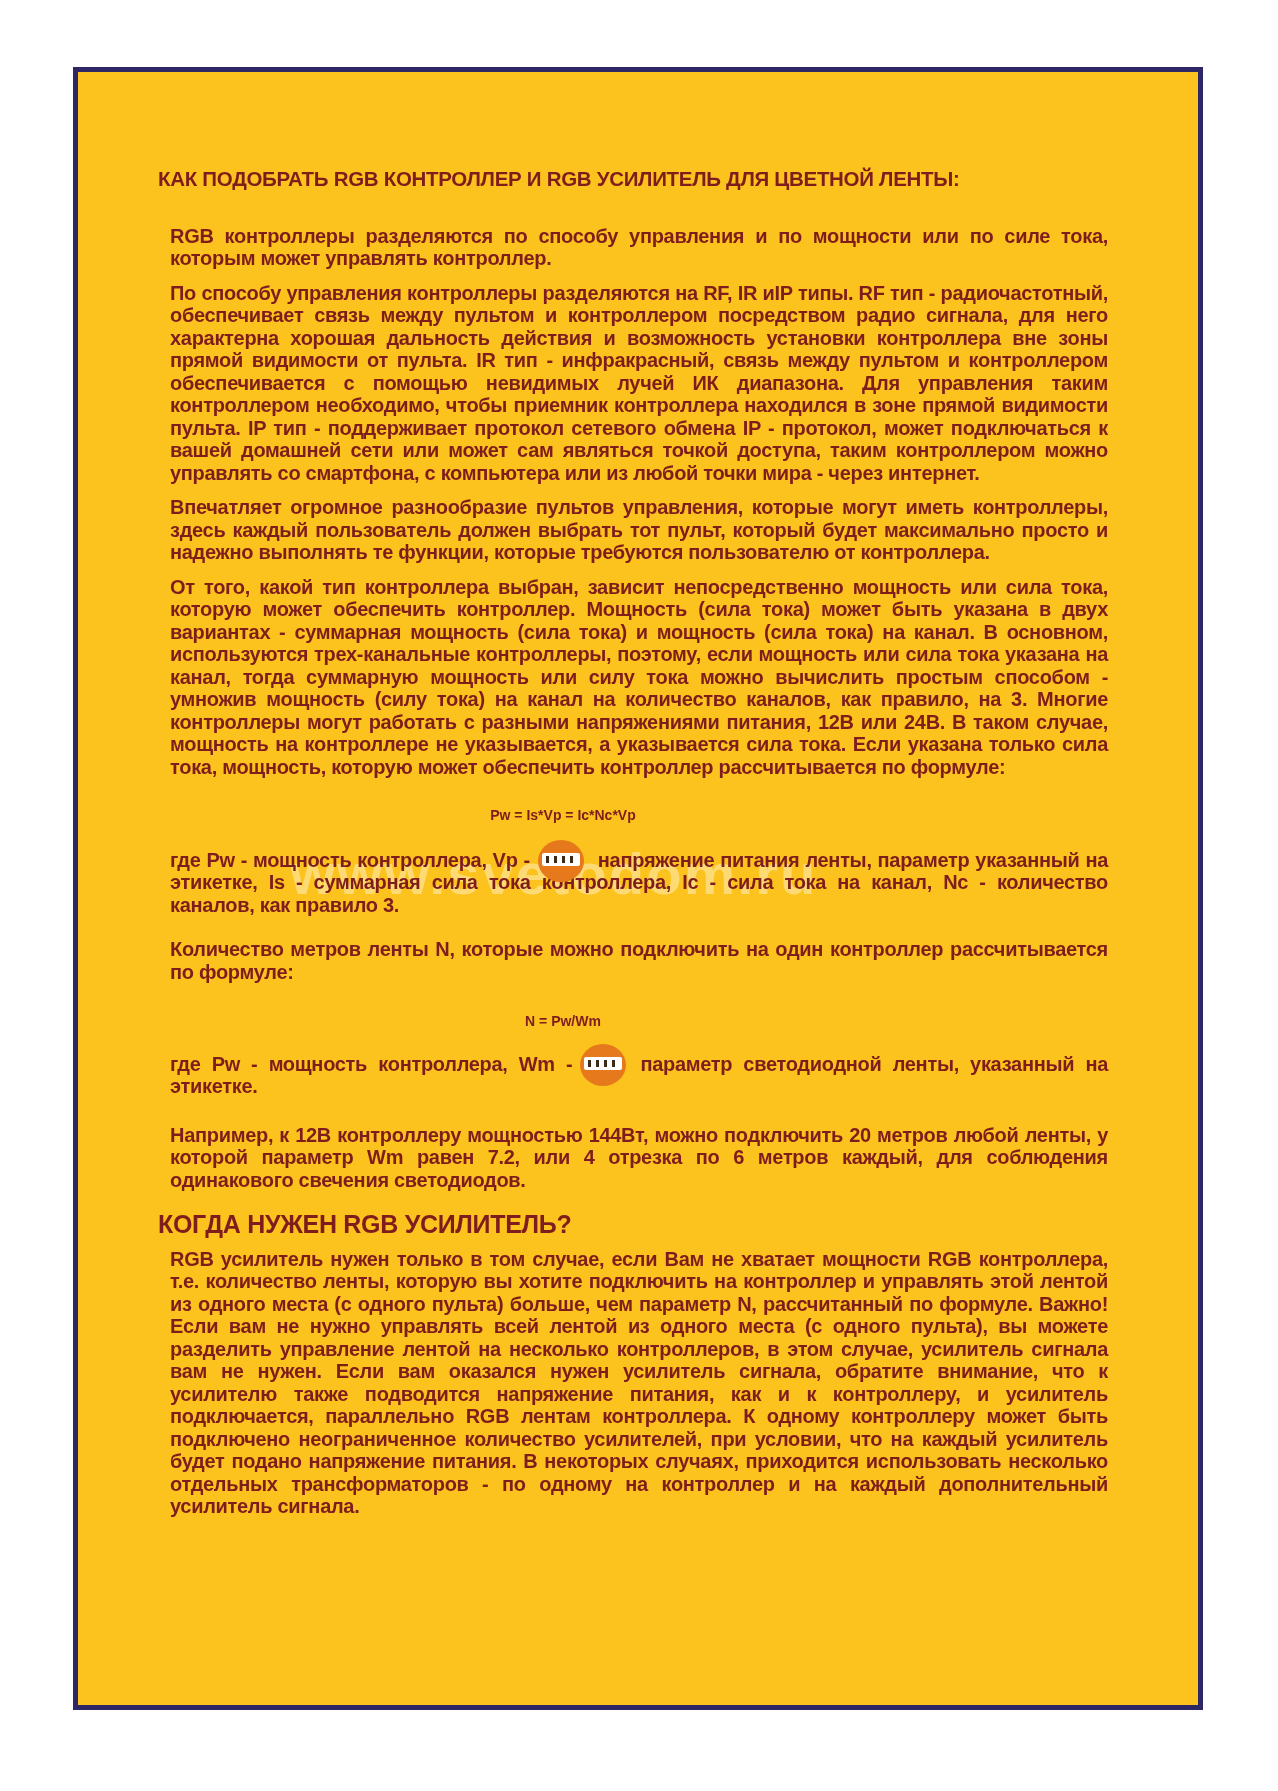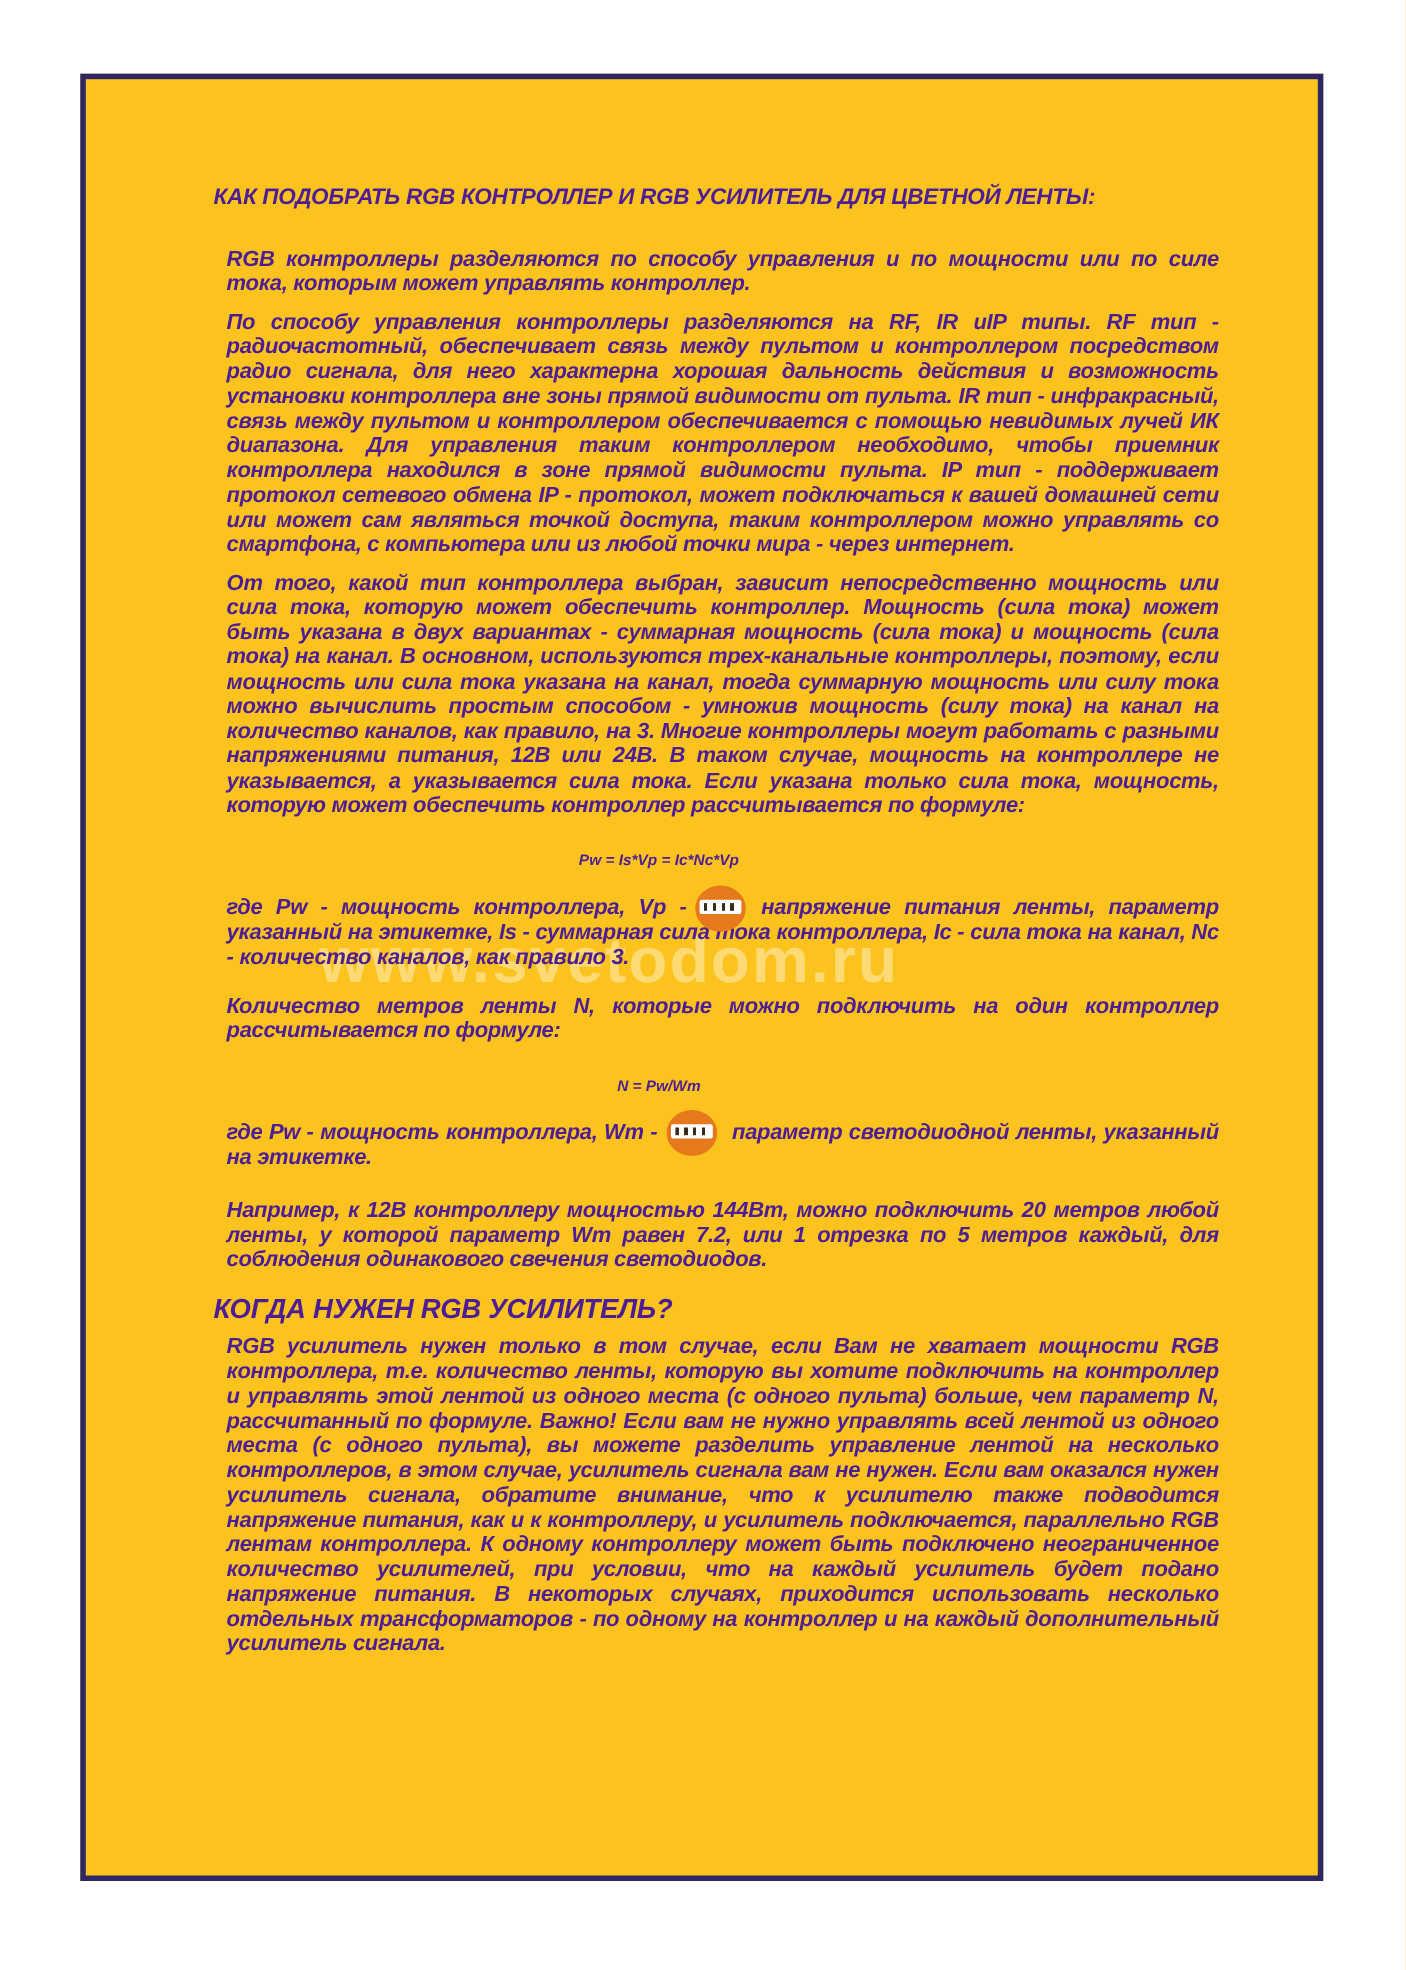--- a/index.html
+++ b/index.html
@@ -14,28 +14,27 @@
     position:absolute;
     left:73px;top:67px;
     width:1130px;height:1643px;
     box-sizing:border-box;
     border:5px solid #2d2865;
     background:#fcc31e;
   }
   .content{
     position:relative;
     box-sizing:border-box;
-    padding:96px 78px 40px 116px;
-    color:#4c1d95;
+    padding:96px 78px 40px 80px;
+    color:#7f1d1d;
     font-size:20px;
     font-weight:bold;
     line-height:22.5px;
     letter-spacing:-0.3px;
     z-index:2;
-    font-style:italic;
   }
   .doc-title{
     margin:0 0 34px 0;
     font-size:20.5px;
   }
   p.body-par{
     margin:12px;
     text-align:justify;
   }
   p.gap-top{margin-top:22px;}
@@ -92,36 +91,37 @@
 <body>
 
 <div class="panel">
   <div class="watermark">www.svetodom.ru</div>
   <div class="content">
 
     <h1 class="doc-title">КАК ПОДОБРАТЬ RGB КОНТРОЛЛЕР И RGB УСИЛИТЕЛЬ ДЛЯ ЦВЕТНОЙ ЛЕНТЫ:</h1>
 
     <p class="body-par">RGB контроллеры разделяются по способу управления и по мощности или по силе тока, которым может управлять контроллер.</p>
     <p class="body-par">По способу управления контроллеры разделяются на RF, IR иIP типы. RF тип - радиочастотный, обеспечивает связь между пультом и контроллером посредством радио сигнала, для него характерна хорошая дальность действия и возможность установки контроллера вне зоны прямой видимости от пульта. IR тип - инфракрасный, связь между пультом и контроллером обеспечивается с помощью невидимых лучей ИК диапазона. Для управления таким контроллером необходимо, чтобы приемник контроллера находился в зоне прямой видимости пульта. IP тип - поддерживает протокол сетевого обмена IP - протокол, может подключаться к вашей домашней сети или может сам являться точкой доступа, таким контроллером можно управлять со смартфона, с компьютера или из любой точки мира - через интернет.</p>
+    <p class="body-par">Впечатляет огромное разнообразие пультов управления, которые могут иметь контроллеры, здесь каждый пользователь должен выбрать тот пульт, который будет максимально просто и надежно выполнять те функции, которые требуются пользователю от контроллера.</p>
     <p class="body-par">От того, какой тип контроллера выбран, зависит непосредственно мощность или сила тока, которую может обеспечить контроллер. Мощность (сила тока) может быть указана в двух вариантах - суммарная мощность (сила тока) и мощность (сила тока) на канал. В основном, используются трех-канальные контроллеры, поэтому, если мощность или сила тока указана на канал, тогда суммарную мощность или силу тока можно вычислить простым способом - умножив мощность (силу тока) на канал на количество каналов, как правило, на 3. Многие контроллеры могут работать с разными напряжениями питания, 12В или 24В. В таком случае, мощность на контроллере не указывается, а указывается сила тока. Если указана только сила тока, мощность, которую может обеспечить контроллер рассчитывается по формуле:</p>
 
     <div class="formula">Pw = Is*Vp = Ic*Nc*Vp</div>
 
     <p class="body-par"><span>где Pw - мощность контроллера, Vp -</span><span class="strip-icon"><span class="strip-band">
             <span class="strip-marks"></span>
           </span></span><span>напряжение питания ленты, параметр указанный на этикетке, Is - суммарная сила тока контроллера, Ic - сила тока на канал, Nc - количество каналов, как правило 3.</span></p>
 
     <p class="body-par gap-top">Количество метров ленты N, которые можно подключить на один контроллер рассчитывается по формуле:</p>
 
     <div class="formula formula2">N = Pw/Wm</div>
 
     <p class="body-par"><span>где Pw - мощность контроллера, Wm -</span><span class="strip-icon"><span class="strip-band">
             <span class="strip-marks"></span>
           </span></span><span>параметр светодиодной ленты, указанный на этикетке.</span></p>
 
-    <p class="body-par gap-top-lg">Например, к 12В контроллеру мощностью 144Вт, можно подключить 20 метров любой ленты, у которой параметр Wm равен 7.2, или 1 отрезка по 5 метров каждый, для соблюдения одинакового свечения светодиодов.</p>
+    <p class="body-par gap-top-lg">Например, к 12В контроллеру мощностью 144Вт, можно подключить 20 метров любой ленты, у которой параметр Wm равен 7.2, или 4 отрезка по 6 метров каждый, для соблюдения одинакового свечения светодиодов.</p>
 
     <h2 class="subhead">КОГДА НУЖЕН RGB УСИЛИТЕЛЬ?</h2>
 
     <p class="body-par amp-par">RGB усилитель нужен только в том случае, если Вам не хватает мощности RGB контроллера, т.е. количество ленты, которую вы хотите подключить на контроллер и управлять этой лентой из одного места (с одного пульта) больше, чем параметр N, рассчитанный по формуле. Важно! Если вам не нужно управлять всей лентой из одного места  (с одного пульта), вы можете разделить управление лентой на несколько контроллеров, в этом случае, усилитель сигнала вам не нужен. Если вам оказался нужен усилитель сигнала, обратите внимание, что к усилителю также подводится напряжение питания, как и к контроллеру, и усилитель подключается, параллельно RGB лентам контроллера. К одному контроллеру может быть подключено неограниченное количество усилителей, при условии, что на каждый усилитель будет подано напряжение питания. В некоторых случаях, приходится использовать несколько отдельных трансформаторов - по одному на контроллер и на каждый дополнительный усилитель сигнала.</p>
 
   </div>
 </div>
 
 </body></html>

